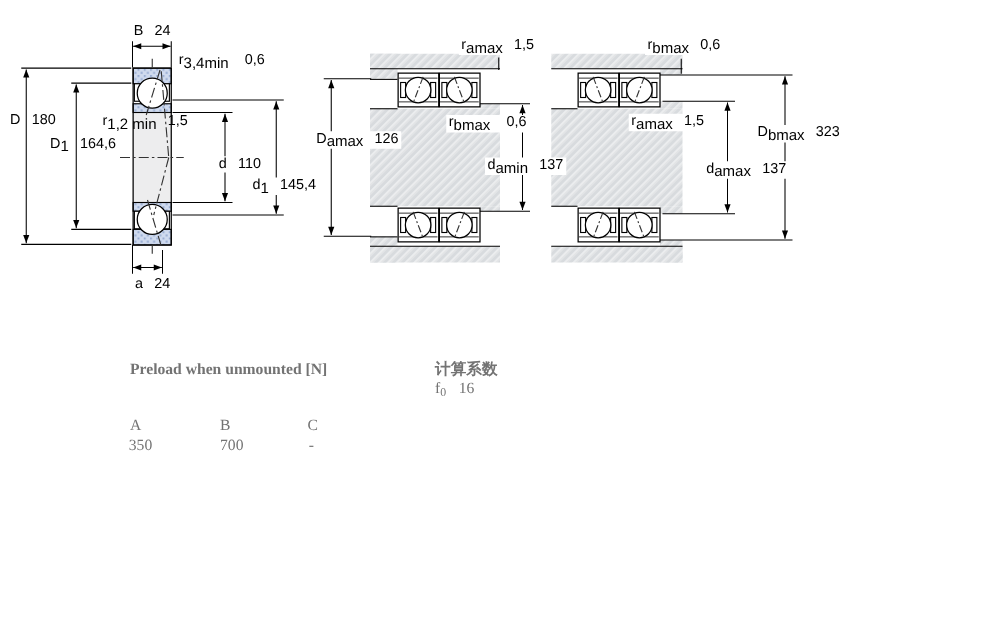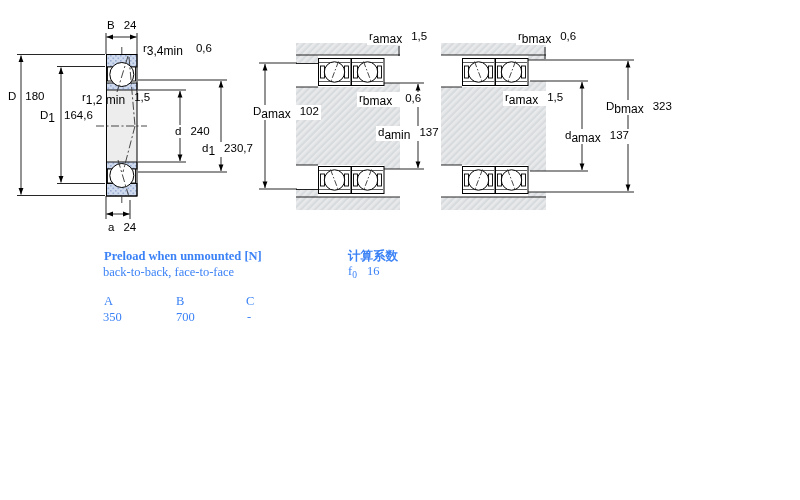--- a/index.html
+++ b/index.html
@@ -4,21 +4,21 @@
 <style>
   html,body{margin:0;padding:0;background:#fff;}
   #canvas{position:relative;width:800px;height:500px;background:#ffffff;overflow:hidden;
           font-family:"Liberation Sans",sans-serif;}
   svg{position:absolute;left:0;top:0;}
   .lbl{position:absolute;font-size:11.5px;color:#000;white-space:nowrap;line-height:1.1;}
   .lbl sub{font-size:12px;line-height:1;vertical-align:-3px;}
   .lbl .val{margin-left:9px;}
   .lbl .val2{margin-left:13px;}
   .bg{background:#fff;padding:0 2px;}
-  .ser{position:absolute;font-family:"Liberation Serif",serif;font-size:12.5px;color:#3b82f6;white-space:nowrap;}
+  .ser{position:absolute;font-family:"Liberation Serif",serif;font-size:12.5px;color:#737373;white-space:nowrap;margin-top:39px;}
   .ser.b{font-weight:bold;}
   .ser sub{font-size:9.5px;vertical-align:-3px;}
   .ser .val{margin-left:10px;}
 </style>
 </head>
 <body>
 
 <div id="canvas">
 
   <svg width="800" height="500" viewBox="0 0 800 500">
@@ -167,36 +167,35 @@
         <line x1="628" y1="61" x2="628" y2="191" marker-start="url(#ar)" marker-end="url(#ar)"></line>
       </g>
     </g>
   </svg>
 
   <div class="lbl" style="left:107px;top:19px"><span>B</span><span class="val">24</span></div>
   <div class="lbl" style="left:143px;top:42px"><span>r</span><sub>3,4min</sub><span class="val2">0,6</span></div>
   <div class="lbl" style="left:8px;top:90px"><span>D</span><span class="val">180</span></div>
   <div class="lbl" style="left:40px;top:109px"><span>D</span><sub>1</sub><span class="val">164,6</span></div>
   <div class="lbl" style="left:82px;top:91px"><span>r</span><sub>1,2 min</sub><span class="val">1,5</span></div>
-  <div class="lbl bg" style="left:173px;top:125px"><span>d</span><span class="val">240</span></div>
-  <div class="lbl bg" style="left:200px;top:142px"><span>d</span><sub>1</sub><span class="val">230,7</span></div>
+  <div class="lbl bg" style="left:173px;top:125px"><span>d</span><span class="val">110</span></div>
+  <div class="lbl bg" style="left:200px;top:142px"><span>d</span><sub>1</sub><span class="val">145,4</span></div>
   <div class="lbl" style="left:108px;top:221px"><span>a</span><span class="val">24</span></div>
 
   <div class="lbl bg" style="left:367px;top:30px"><span>r</span><sub>amax</sub><span class="val">1,5</span></div>
-  <div class="lbl bg" style="left:251px;top:105px"><span>D</span><sub>amax</sub><span class="val">102</span></div>
+  <div class="lbl bg" style="left:251px;top:105px"><span>D</span><sub>amax</sub><span class="val">126</span></div>
   <div class="lbl bg" style="left:357px;top:92px"><span>r</span><sub>bmax</sub><span class="val2">0,6</span></div>
-  <div class="lbl bg" style="left:376px;top:126px"><span>d</span><sub>amin</sub><span class="val">137</span></div>
+  <div class="lbl bg" style="left:388px;top:126px"><span>d</span><sub>amin</sub><span class="val">137</span></div>
 
   <div class="lbl bg" style="left:516px;top:30px"><span>r</span><sub>bmax</sub><span class="val">0,6</span></div>
   <div class="lbl bg" style="left:503px;top:91px"><span>r</span><sub>amax</sub><span class="val">1,5</span></div>
   <div class="lbl bg" style="left:563px;top:129px"><span>d</span><sub>amax</sub><span class="val">137</span></div>
   <div class="lbl bg" style="left:604px;top:100px"><span>D</span><sub>bmax</sub><span class="val">323</span></div>
 
   <div class="ser b" style="left:104px;top:249px">Preload when unmounted [N]</div>
-  <div class="ser" style="left:103px;top:265px">back-to-back, face-to-face</div>
   <div class="ser b" style="left:348px;top:248px">计算系数</div>
   <div class="ser" style="left:348px;top:264px"><span>f</span><sub>0</sub><span class="val">16</span></div>
 
   <div class="ser" style="left:104px;top:294px">A</div>
   <div class="ser" style="left:176px;top:294px">B</div>
   <div class="ser" style="left:246px;top:294px">C</div>
   <div class="ser" style="left:103px;top:310px">350</div>
   <div class="ser" style="left:176px;top:310px">700</div>
   <div class="ser" style="left:247px;top:310px">-</div>
 

